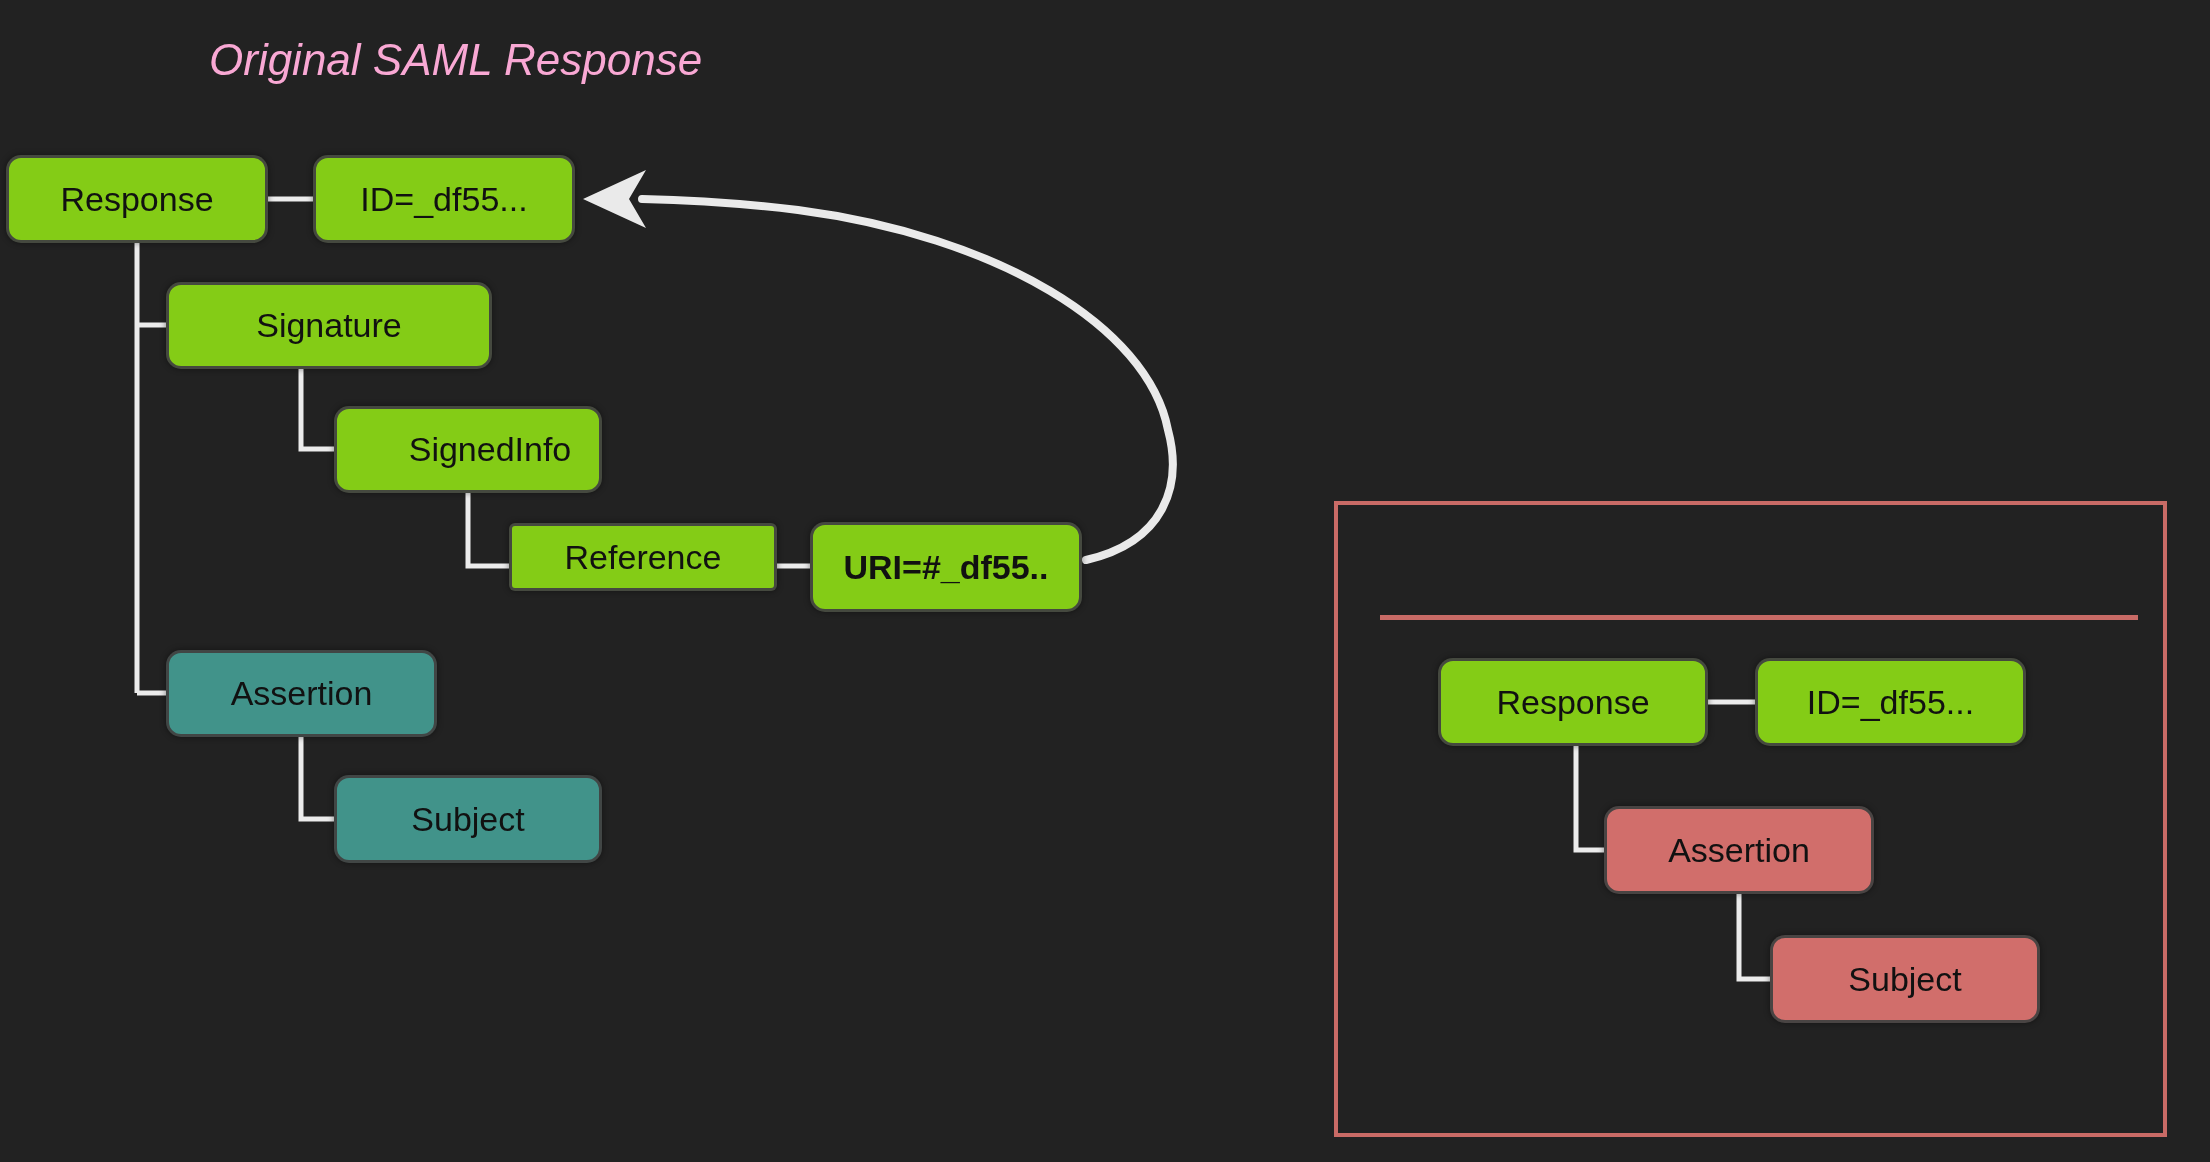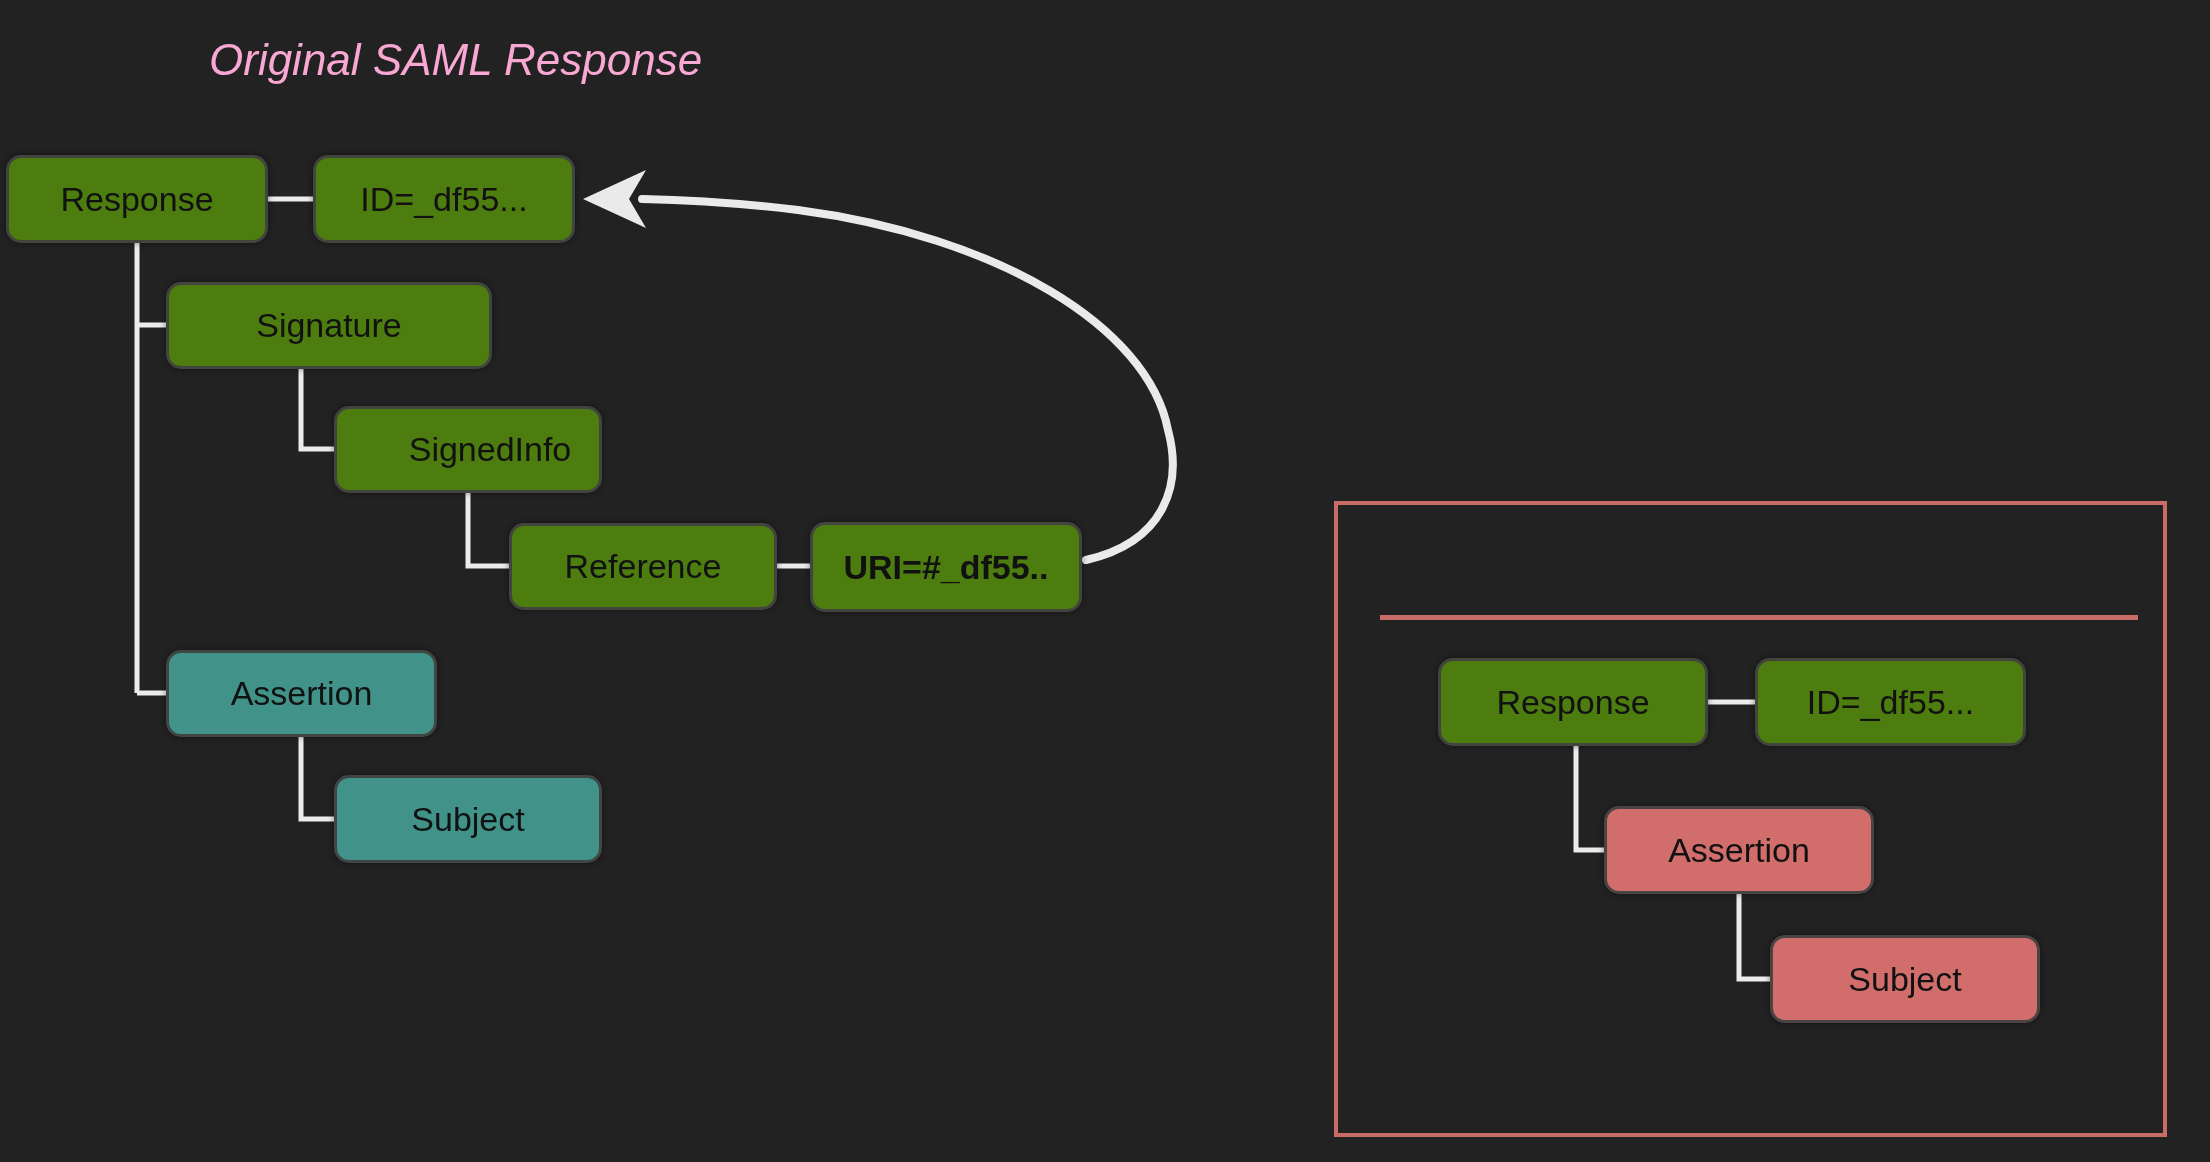--- a/index.html
+++ b/index.html
@@ -23,21 +23,21 @@
     box-sizing:border-box;
     display:flex;align-items:center;justify-content:center;
     border-radius:15px;
     border:3px solid rgba(65,65,65,0.95);
     color:#111111;
     font-size:34px;
     white-space:nowrap;
     box-shadow:0 0 6px rgba(0,0,0,0.45);
     z-index:2;
   }
-  .node.cyan{background:#4d7c0f;}
+  .node.cyan{background:#84cc16;}
   .node.teal{background:#41938A;}
   .node.red{background:#D16E6B;}
   #connector-layer{
     position:absolute;left:0;top:0;width:2210px;height:1162px;
     z-index:1;pointer-events:none;
   }
   #exclusion-panel{
     position:absolute;
     box-sizing:border-box;
     left:1334px;top:501px;width:833px;height:636px;
@@ -83,21 +83,21 @@
     <path d="M1708 702 H1755" stroke="#ECECEC" stroke-width="5" fill="none"></path>
     <path d="M1739 894 V979 H1770" stroke="#ECECEC" stroke-width="5" fill="none"></path>
   </svg>
 
   <div class="diagram-title" style="left:209px;top:36px;">Original SAML Response</div>
 
   <div class="node cyan" style="left:6px;top:155px;width:262px;height:88px;">Response</div>
   <div class="node cyan" style="left:313px;top:155px;width:262px;height:88px;">ID=_df55...</div>
   <div class="node cyan" style="left:166px;top:282px;width:326px;height:87px;">Signature</div>
   <div class="node cyan" style="left:334px;top:406px;width:268px;height:87px;padding-left:44px;">SignedInfo</div>
-  <div class="node cyan" style="left:509px;top:523px;width:268px;height:87px;">Reference</div>
+  <div class="node cyan" style="left:509px;top:523px;width:268px;height:68px;border-radius:6px;">Reference</div>
   <div class="node cyan" style="left:810px;top:522px;width:272px;height:90px;font-weight:bold;">URI=#_df55..</div>
   <div class="node teal" style="left:166px;top:650px;width:271px;height:87px;">Assertion</div>
   <div class="node teal" style="left:334px;top:775px;width:268px;height:88px;">Subject</div>
 
   <div id="exclusion-panel"></div>
   <div id="panel-underline"></div>
 
   <div class="node cyan" style="left:1438px;top:658px;width:270px;height:88px;">Response</div>
   <div class="node cyan" style="left:1755px;top:658px;width:271px;height:88px;">ID=_df55...</div>
   <div class="node red" style="left:1604px;top:806px;width:270px;height:88px;">Assertion</div>

